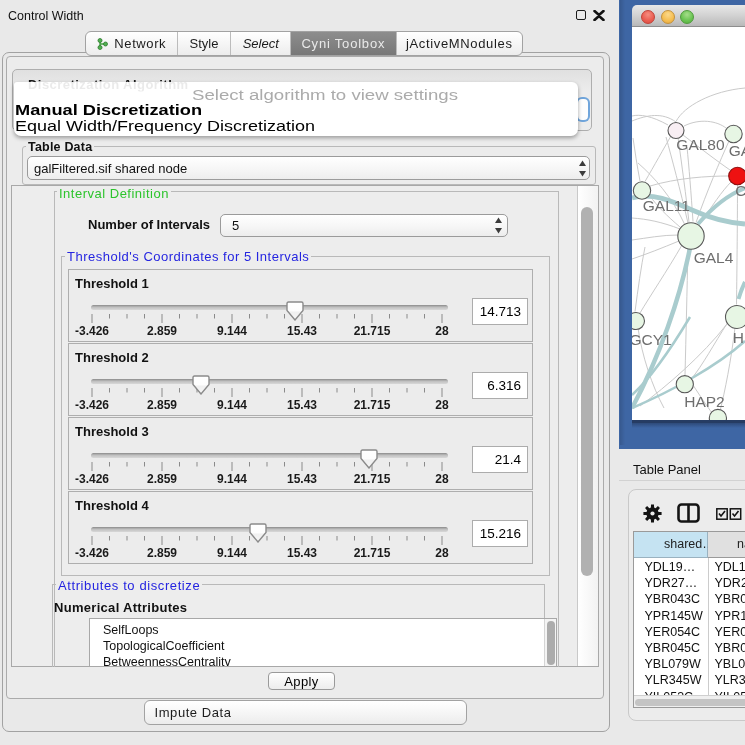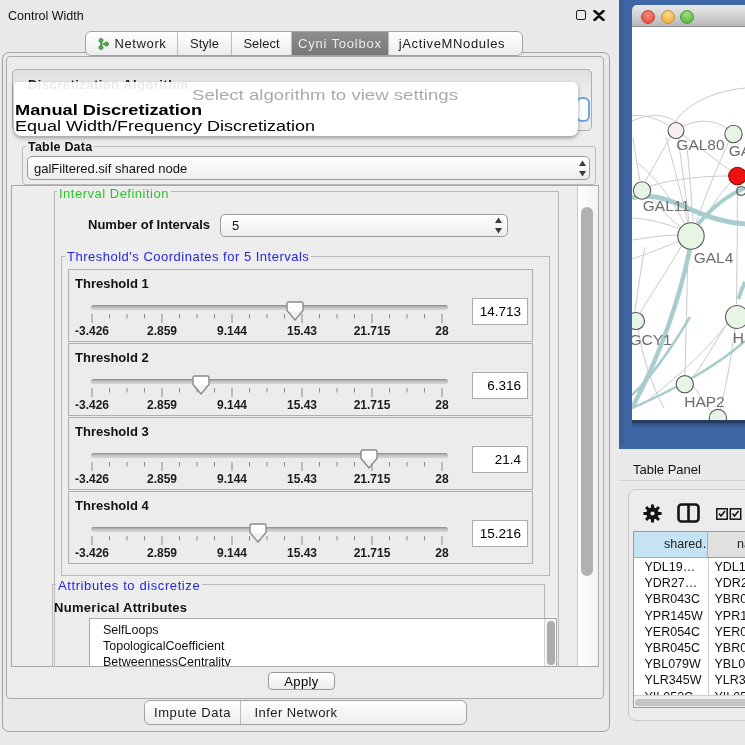--- a/index.html
+++ b/index.html
@@ -40,22 +40,22 @@
  <div class="tabcell" style="width:92px;">
       <svg width="13" height="14" viewBox="0 0 13 14" style="margin-right:5px;">
    <path d="M4 3.5 V10.5 M4 7 H9" stroke="#3f9e3f" stroke-width="1.4" fill="none"></path>
    <circle cx="4" cy="3.5" r="2" fill="#52b152" stroke="#2f7a2f" stroke-width="0.8"></circle>
    <circle cx="4" cy="10.5" r="2" fill="#52b152" stroke="#2f7a2f" stroke-width="0.8"></circle>
    <circle cx="9.5" cy="7" r="2" fill="#52b152" stroke="#2f7a2f" stroke-width="0.8"></circle>
   </svg>
       <span style="letter-spacing:0.6px;">Network</span>
     </div>
  <div class="tabcell" style="width:54px;">Style</div>
- <div class="tabcell" style="width:60px;">Select</div>
- <div class="tabcell tabsel" style="width:97px;letter-spacing:0.8px;">Cyni Toolbox</div>
+ <div class="tabcell" style="width:60px;font-style:italic;">Select</div>
+ <div class="tabcell tabsel" style="width:106px;letter-spacing:0.8px;">Cyni Toolbox</div>
  <div class="tabcell" style="width:126px;letter-spacing:0.65px;">jActiveMNodules</div>
 </div>
 
 <div class="abs" style="left:6px;top:56px;width:596px;height:641px;border:1px solid #ababab;border-radius:4px;background:#ececec;"></div>
 
 <div class="abs" style="left:12px;top:68.5px;width:580px;height:62px;border:1px solid #aeaeae;border-radius:5px;background:linear-gradient(#e0e0e0,#ececec 35%);box-sizing:border-box;"></div>
 <div class="txt" style="left:28px;top:76.5px;font-size:13px;font-weight:bold;color:#1a1a1a;letter-spacing:0.45px;">Discretization Algorithm</div>
 <div class="abs" style="left:576px;top:97px;width:14px;height:25px;border:2.5px solid rgba(96,155,215,0.9);border-radius:6px;background:#fdfdfd;box-sizing:border-box;"></div>
 
 <div class="abs" style="left:22px;top:146px;width:572px;height:37px;border:1px solid #b9b9b9;border-radius:3px;"></div>
@@ -251,21 +251,20 @@
   <div class="abs" style="right:1.5px;top:2px;width:8px;height:44px;background:#acacac;border-radius:4px;"></div>
   <div class="txt" style="left:13px;top:4px;font-size:12.5px;">SelfLoops</div>
   <div class="txt" style="left:13px;top:20px;font-size:12.5px;">TopologicalCoefficient</div>
   <div class="txt" style="left:13px;top:36px;font-size:12.5px;">BetweennessCentrality</div>
 </div>
 
 <div class="abs ctr" style="left:268px;top:672px;width:67px;height:18px;border:1px solid #9a9a9a;border-radius:4px;background:linear-gradient(#ffffff,#ededed);font-size:13px;letter-spacing:0.4px;line-height:17px;box-sizing:border-box;">Apply</div>
 
 <div class="tabgrp" style="left:144px;top:700px;width:323px;height:25px;">
  <div class="tabcell" style="width:96px;letter-spacing:0.55px;">Impute Data</div>
- <div class="tabcell" style="width:110px;letter-spacing:0.45px;">Infer Network</div>
 </div>
 
 <div class="abs" style="left:619px;top:0;width:126px;height:456px;background:#3e66a4;"></div>
 
 <div class="abs" style="left:620px;top:0;width:13px;height:445px;background:linear-gradient(90deg,#37598f,#3e66a4 40%);"></div>
 <div class="abs" style="left:632px;top:420px;width:113px;height:3px;background:#263c63;"></div>
 <div class="abs" style="left:632px;top:423px;width:113px;height:5px;background:linear-gradient(#2e4a7a,#3e66a4);"></div>
 <div class="abs" style="left:632px;top:5px;width:113px;height:22px;background:linear-gradient(#e8e8e8,#d2d2d2 50%,#b9b9b9);border-bottom:1px solid #8e8e8e;border-top-left-radius:5px;box-sizing:border-box;"></div>
 <div class="abs" style="left:641px;top:9.5px;width:14px;height:14px;border-radius:50%;background:radial-gradient(circle at 50% 30%,#f58d80,#ea5c50 60%,#d84b40);border:0.8px solid #bf4339;box-sizing:border-box;"></div>
 <div class="abs" style="left:661px;top:9.5px;width:14px;height:14px;border-radius:50%;background:radial-gradient(circle at 50% 30%,#fbd88a,#f5bd4f 60%,#dfa23e);border:0.8px solid #c3913d;box-sizing:border-box;"></div>

